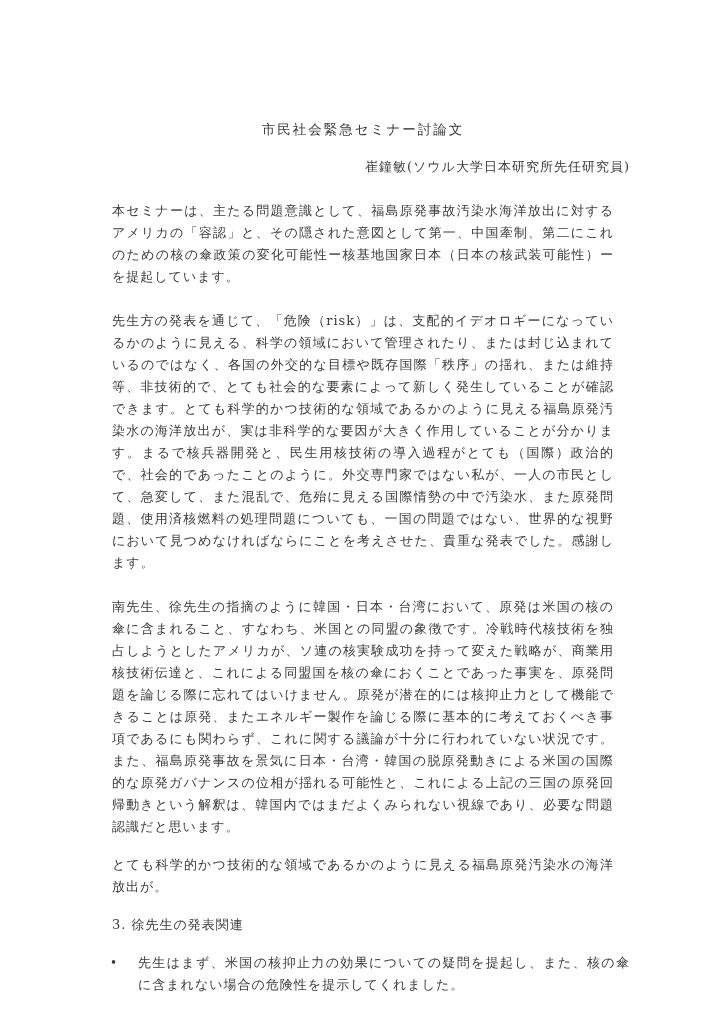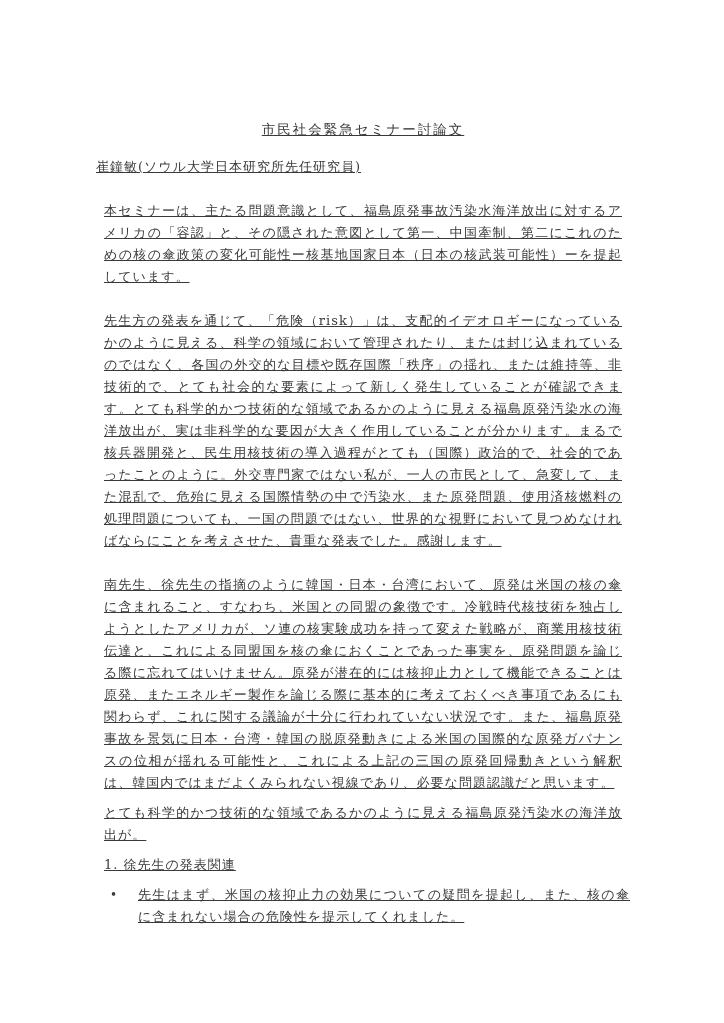--- a/index.html
+++ b/index.html
@@ -13,34 +13,34 @@
     height: 1023px;
     box-sizing: border-box;
     background: #ffffff;
     color: #3a3a3a;
     font-family: "DejaVu Serif", "Liberation Serif", serif;
     font-size: 13px;
     line-height: 22px;
     letter-spacing: 1px;
     padding: 118px 94px 40px 96px;
     overflow: hidden;
-    text-decoration: underline;
   }
   .doc-title {
     font-size: 13.5px;
     font-weight: normal;
     text-align: center;
     letter-spacing: 2px;
     margin: 0 0 16px 0;
   }
   .author-line {
+    text-align: right;
     margin: 0 0 22px 0;
   }
   p.para {
-    margin: 8px;
+    margin: 16px;
     text-align: justify;
     text-justify: inter-ideograph;
   }
   p.para.sp-after {
     margin-bottom: 22px;
   }
   .section-heading {
     margin: 22px 0 0 0;
     text-align: left;
   }
@@ -71,21 +71,21 @@
 
   <p class="para sp-after">本セミナーは、主たる問題意識として、福島原発事故汚染水海洋放出に対するアメリカの「容認」と、その隠された意図として第一、中国牽制、第二にこれのための核の傘政策の変化可能性ー核基地国家日本（日本の核武装可能性）ーを提起しています。</p>
 
   <p class="para sp-after">先生方の発表を通じて、「危険（risk）」は、支配的イデオロギーになっているかのように見える、科学の領域において管理されたり、または封じ込まれているのではなく、各国の外交的な目標や既存国際「秩序」の揺れ、または維持等、非技術的で、とても社会的な要素によって新しく発生していることが確認できます。とても科学的かつ技術的な領域であるかのように見える福島原発汚染水の海洋放出が、実は非科学的な要因が大きく作用していることが分かります。まるで核兵器開発と、民生用核技術の導入過程がとても（国際）政治的で、社会的であったことのように。外交専門家ではない私が、一人の市民として、急変して、また混乱で、危殆に見える国際情勢の中で汚染水、また原発問題、使用済核燃料の処理問題についても、一国の問題ではない、世界的な視野において見つめなければならにことを考えさせた、貴重な発表でした。感謝します。</p>
 
   <p class="para">南先生、徐先生の指摘のように韓国・日本・台湾において、原発は米国の核の傘に含まれること、すなわち、米国との同盟の象徴です。冷戦時代核技術を独占しようとしたアメリカが、ソ連の核実験成功を持って変えた戦略が、商業用核技術伝達と、これによる同盟国を核の傘におくことであった事実を、原発問題を論じる際に忘れてはいけません。原発が潜在的には核抑止力として機能できることは原発、またエネルギー製作を論じる際に基本的に考えておくべき事項であるにも関わらず、これに関する議論が十分に行われていない状況です。また、福島原発事故を景気に日本・台湾・韓国の脱原発動きによる米国の国際的な原発ガバナンスの位相が揺れる可能性と、これによる上記の三国の原発回帰動きという解釈は、韓国内ではまだよくみられない視線であり、必要な問題認識だと思います。</p>
 
 
   <p class="para">とても科学的かつ技術的な領域であるかのように見える福島原発汚染水の海洋放出が。</p>
 
-  <p class="para section-heading">1. 徐先生の発表関連</p>
+  <p class="para section-heading">3. 徐先生の発表関連</p>
 
   <div class="bullet-list">
 
     <div class="bullet-item">
       <span class="bullet-glyph">•</span>
       <span>先生はまず、米国の核抑止力の効果についての疑問を提起し、また、核の傘に含まれない場合の危険性を提示してくれました。</span>
     </div>
 
   </div>
 

